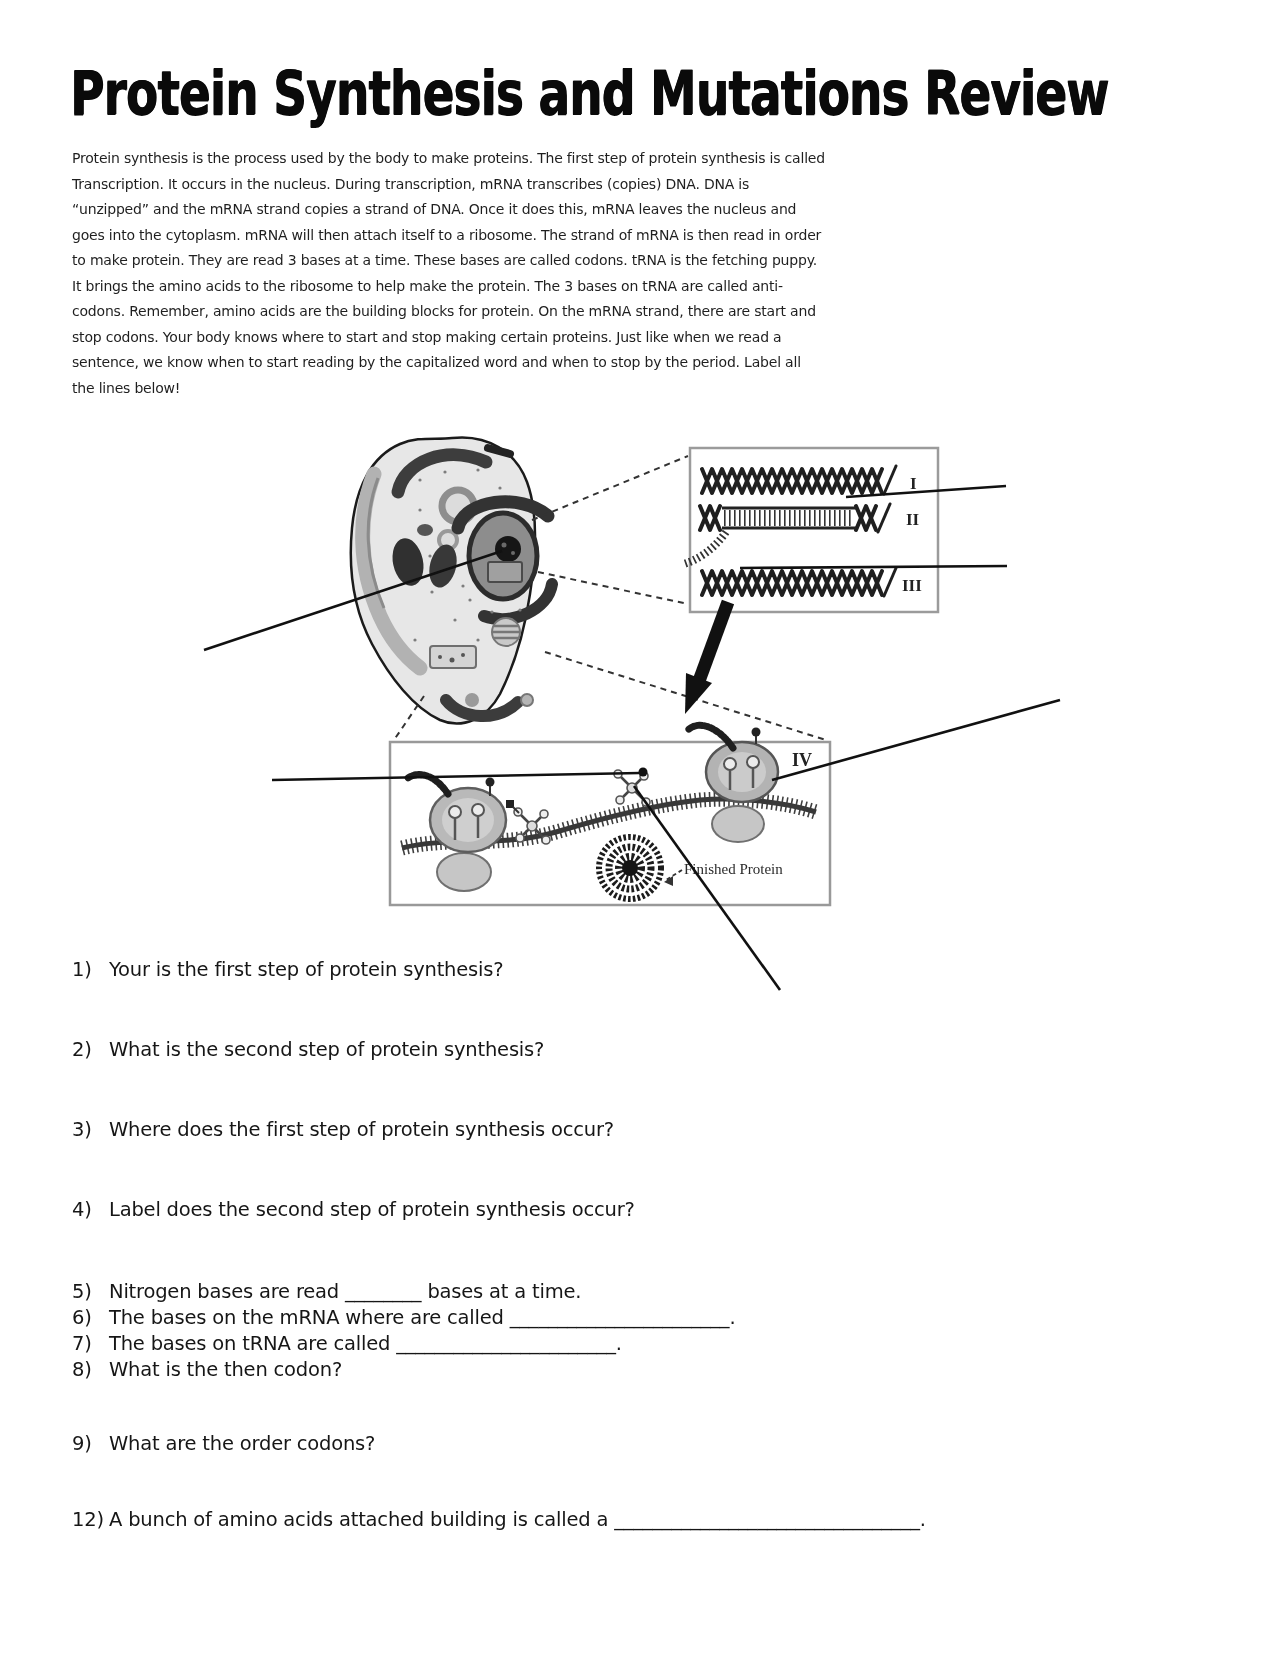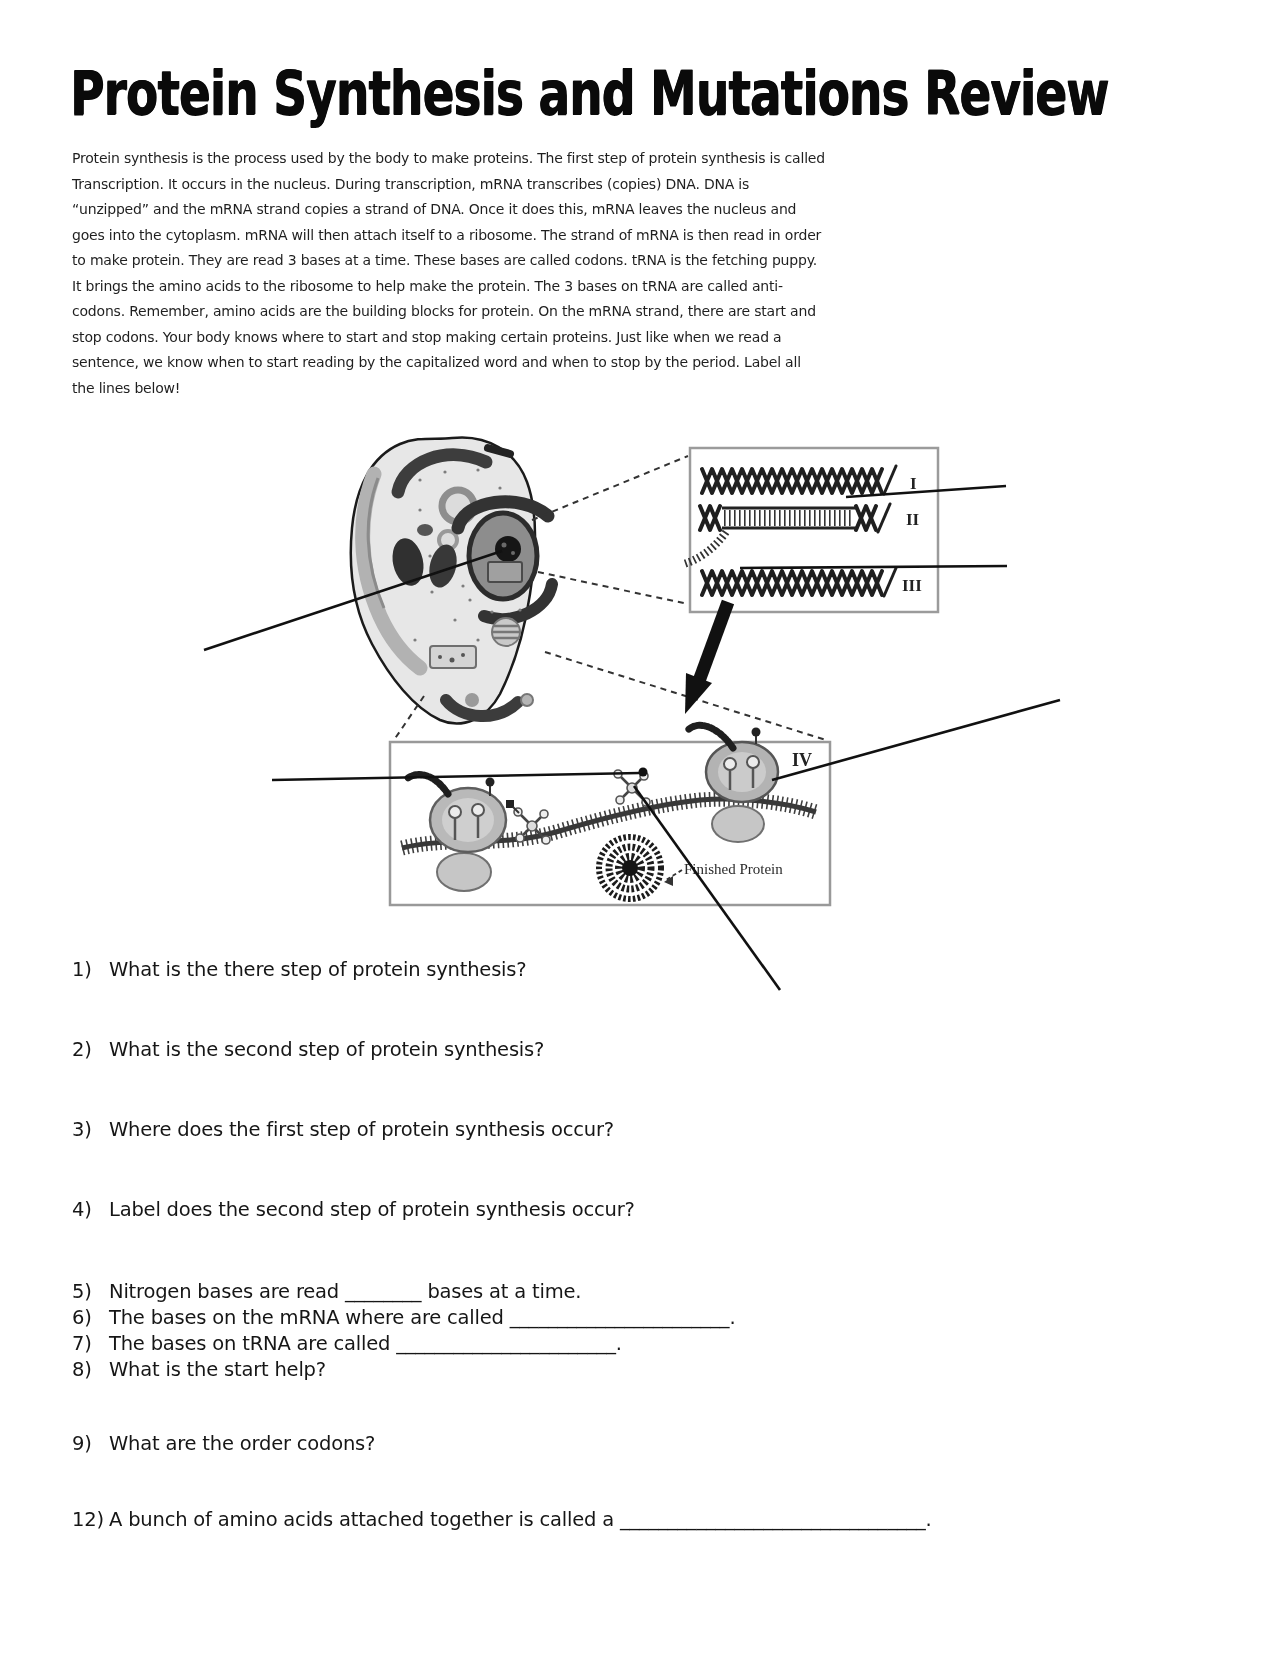--- a/index.html
+++ b/index.html
@@ -207,21 +207,21 @@
     <path d="M740 568 L1007 566"></path>
     <path d="M272 780 L640 773"></path>
     <path d="M634 786 L780 990"></path>
     <path d="M1060 700 L772 780"></path>
   </g>
   <circle cx="643" cy="772" r="4.5" fill="#111111"></circle>
 </svg>
 
 <div class="question" style="top:958px">
     <span class="q-num">1)</span>
-    <span>What is the there step of protein synthesis?</span>
+    <span>Your is the first step of protein synthesis?</span>
   </div>
 <div class="question" style="top:1038px">
     <span class="q-num">2)</span>
     <span>What is the second step of protein synthesis?</span>
   </div>
 <div class="question" style="top:1118px">
     <span class="q-num">3)</span>
     <span>Where does the first step of protein synthesis occur?</span>
   </div>
 <div class="question" style="top:1198px">
@@ -235,22 +235,22 @@
 <div class="question" style="top:1306px">
     <span class="q-num">6)</span>
     <span>The bases on the mRNA where are called _______________________.</span>
   </div>
 <div class="question" style="top:1332px">
     <span class="q-num">7)</span>
     <span>The bases on tRNA are called _______________________.</span>
   </div>
 <div class="question" style="top:1358px">
     <span class="q-num">8)</span>
-    <span>What is the start help?</span>
+    <span>What is the then codon?</span>
   </div>
 <div class="question" style="top:1432px">
     <span class="q-num">9)</span>
     <span>What are the order codons?</span>
   </div>
 <div class="question" style="top:1508px">
     <span class="q-num">12)</span>
-    <span>A bunch of amino acids attached together is called a ________________________________.</span>
+    <span>A bunch of amino acids attached building is called a ________________________________.</span>
   </div>
 
 </body></html>

